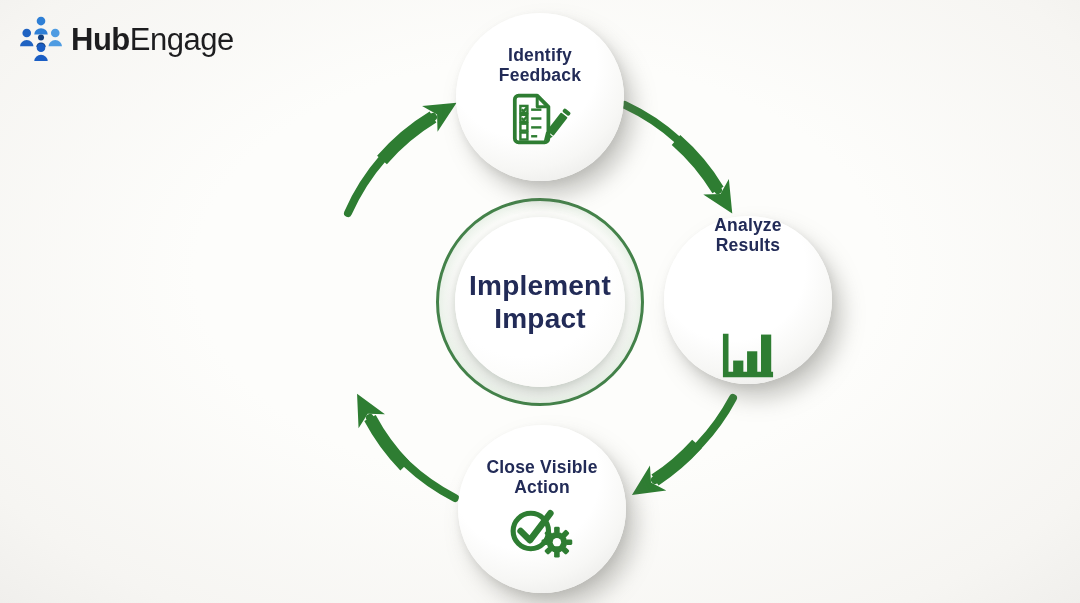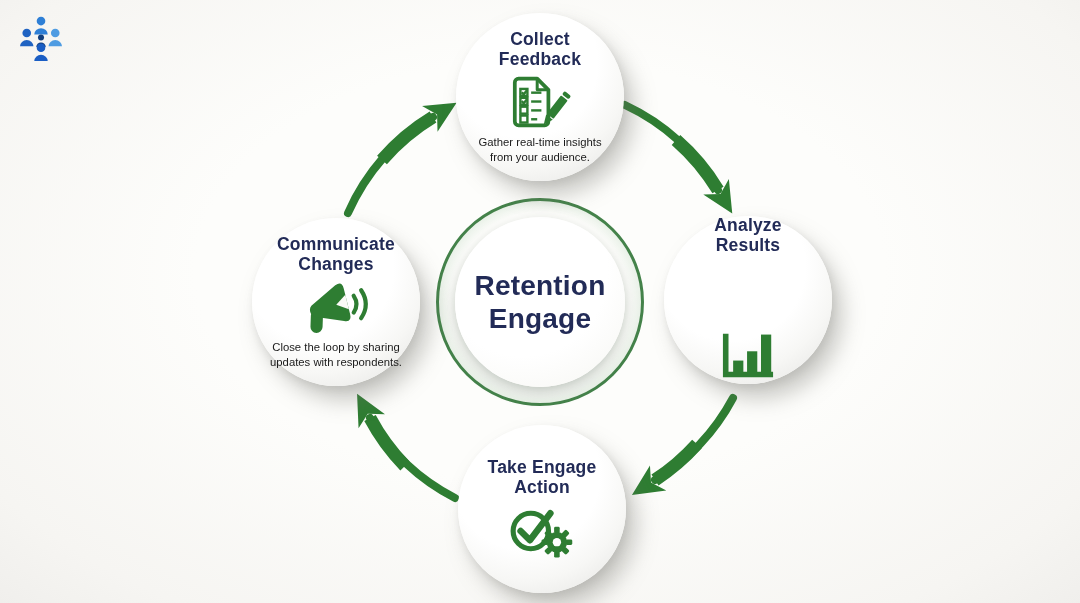--- a/index.html
+++ b/index.html
@@ -78,20 +78,21 @@
         </g>
       <g transform="translate(25,29) scale(0.7)" fill="#123e7d">
           <circle cy="-6.5" r="4.7"></circle>
           <path d="M-7.3,8 a7.3,6.8 0 0 1 14.6,0 Z"></path>
         </g>
       <g transform="translate(25,42)" fill="#1b5ec4">
           <circle cy="-6.5" r="4.7"></circle>
           <path d="M-7.3,8 a7.3,6.8 0 0 1 14.6,0 Z"></path>
         </g>
     </svg>
+    <div class="logo-text"><span class="hub">Hub</span><span class="engage">Engage</span></div>
   </div>
 
   <svg class="arrows" width="1080" height="603" viewBox="0 0 1080 603">
     <defs>
       <marker id="ah" viewBox="0 0 10 10" refX="1.5" refY="5" markerWidth="34" markerHeight="34" orient="auto" markerUnits="userSpaceOnUse">
         <path d="M0.4,0.6 L9.6,5 L0.4,9.4 L2.9,5 Z" fill="#2e7d32"></path>
       </marker>
     </defs>
     <g stroke="#2e7d32" fill="none">
       <path stroke-width="8" stroke-linecap="round" d="M348,213 A212,212 0 0 1 433,117"></path>
@@ -100,26 +101,26 @@
       <path stroke-width="13" marker-end="url(#ah)" d="M676,140 A212,212 0 0 1 718,190"></path>
       <path stroke-width="8" stroke-linecap="round" d="M733,398 A212,212 0 0 1 655,480"></path>
       <path stroke-width="13" marker-end="url(#ah)" d="M697,444 A212,212 0 0 1 655,480"></path>
       <path stroke-width="8" stroke-linecap="round" d="M455,498 A212,212 0 0 1 370,418"></path>
       <path stroke-width="13" marker-end="url(#ah)" d="M405,466 A212,212 0 0 1 370,418"></path>
     </g>
   </svg>
 
   <div class="center-ring">
     <div class="center-circle">
-      <div class="center-title">Retention Engage</div>
+      <div class="center-title">Implement Impact</div>
     </div>
   </div>
 
   <div class="step step-top">
-    <div class="step-title">Collect Feedback</div>
+    <div class="step-title">Identify Feedback</div>
     <div class="step-icon">
       <svg width="62" height="56" viewBox="0 0 66 60">
         <path d="M10,5 h20 l12,12 v34 a4,4 0 0 1 -4,4 h-28 a4,4 0 0 1 -4,-4 v-42 a4,4 0 0 1 4,-4 Z" fill="#ffffff" stroke="#2e7d32" stroke-width="4" stroke-linejoin="round"></path>
         <path d="M30,6 v11 h11" fill="none" stroke="#2e7d32" stroke-width="3.2" stroke-linejoin="round"></path>
         <g fill="none" stroke="#2e7d32" stroke-width="2.6">
           <rect x="12" y="16" width="7.5" height="7.5"></rect>
           <path d="M13.5,19.5 l2,2.5 3.7,-4.8"></path>
           <rect x="12" y="25.5" width="7.5" height="7.5"></rect>
           <path d="M13.5,29 l2,2.5 3.7,-4.8"></path>
           <rect x="12" y="35" width="7.5" height="7.5"></rect>
@@ -129,68 +130,52 @@
             <path d="M23.5,39 h11"></path>
             <path d="M23.5,48.5 h6.5"></path>
         </g>
         <g transform="translate(37,54) rotate(38)" fill="#2e7d32">
           <path d="M-4.5,-10 L0,0 L4.5,-10 Z"></path>
           <rect x="-4.5" y="-36" width="9" height="25" rx="1"></rect>
           <rect x="-4.5" y="-42" width="9" height="4.5" rx="2"></rect>
         </g>
       </svg>
     </div>
-    <div class="step-desc">Gather real-time insights from your audience.</div>
   </div>
 
   <div class="step step-right">
     <div class="step-title">Analyze Results</div>
     <div class="step-icon">
       <svg width="58" height="52" viewBox="0 0 60 56">
         <path d="M6,5 V49 H57" fill="none" stroke="#2e7d32" stroke-width="6"></path>
         <g fill="#2e7d32">
           <rect x="14" y="34" width="11" height="15"></rect>
           <rect x="29" y="24" width="11" height="25"></rect>
           <rect x="44" y="6" width="11" height="43"></rect>
         </g>
       </svg>
     </div>
   </div>
 
   <div class="step step-bottom">
-    <div class="step-title">Take Engage Action</div>
+    <div class="step-title">Close Visible Action</div>
     <div class="step-icon">
       <svg width="74" height="54" viewBox="0 0 78 58">
         <circle cx="27" cy="29" r="19" fill="none" stroke="#2e7d32" stroke-width="5.5"></circle>
         <g transform="translate(55,41)" fill="#2e7d32">
           <rect x="-3" y="-16.5" width="6" height="7" rx="1.5"></rect>
           <rect x="-3" y="-16.5" width="6" height="7" rx="1.5" transform="rotate(45)"></rect>
           <rect x="-3" y="-16.5" width="6" height="7" rx="1.5" transform="rotate(90)"></rect>
           <rect x="-3" y="-16.5" width="6" height="7" rx="1.5" transform="rotate(135)"></rect>
           <rect x="-3" y="-16.5" width="6" height="7" rx="1.5" transform="rotate(180)"></rect>
           <rect x="-3" y="-16.5" width="6" height="7" rx="1.5" transform="rotate(225)"></rect>
           <rect x="-3" y="-16.5" width="6" height="7" rx="1.5" transform="rotate(270)"></rect>
           <rect x="-3" y="-16.5" width="6" height="7" rx="1.5" transform="rotate(315)"></rect>
           <circle r="11"></circle>
           <circle r="4.5" fill="#ffffff"></circle>
         </g>
         <path d="M16,29 L26,39 L48,10" fill="none" stroke="#2e7d32" stroke-width="7" stroke-linecap="round" stroke-linejoin="round"></path>
       </svg>
     </div>
   </div>
 
-  <div class="step step-left">
-    <div class="step-title">Communicate Changes</div>
-    <div class="step-icon">
-      <svg width="76" height="54" viewBox="0 0 78 58">
-        <g transform="rotate(-14 36 30)">
-          <rect x="9" y="27" width="13" height="25" rx="6.5" fill="#2e7d32" transform="rotate(16 15 39)"></rect>
-          <path d="M16,21 L44,7 Q52,3.5 52,12.5 V41 Q52,50 44,46.5 L16,35 Q11,33 11,28 Q11,23 16,21 Z" fill="#2e7d32"></path>
-          <path d="M40,27.5 L52,19.5 V35.5 Z" fill="#fbfaf7"></path>
-        </g>
-        <path d="M58,17 q6,9 0,18" fill="none" stroke="#2e7d32" stroke-width="4.5" stroke-linecap="round"></path>
-        <path d="M66,11 q10,15 0,30" fill="none" stroke="#2e7d32" stroke-width="4.5" stroke-linecap="round"></path>
-      </svg>
-    </div>
-    <div class="step-desc">Close the loop by sharing updates with respondents.</div>
-  </div>
 
 </div>
 
 </body></html>

